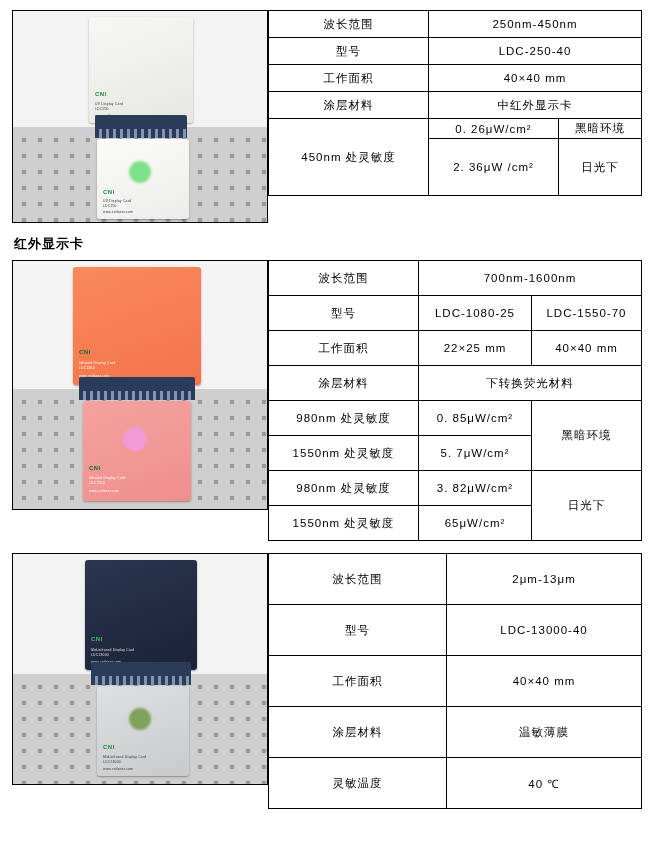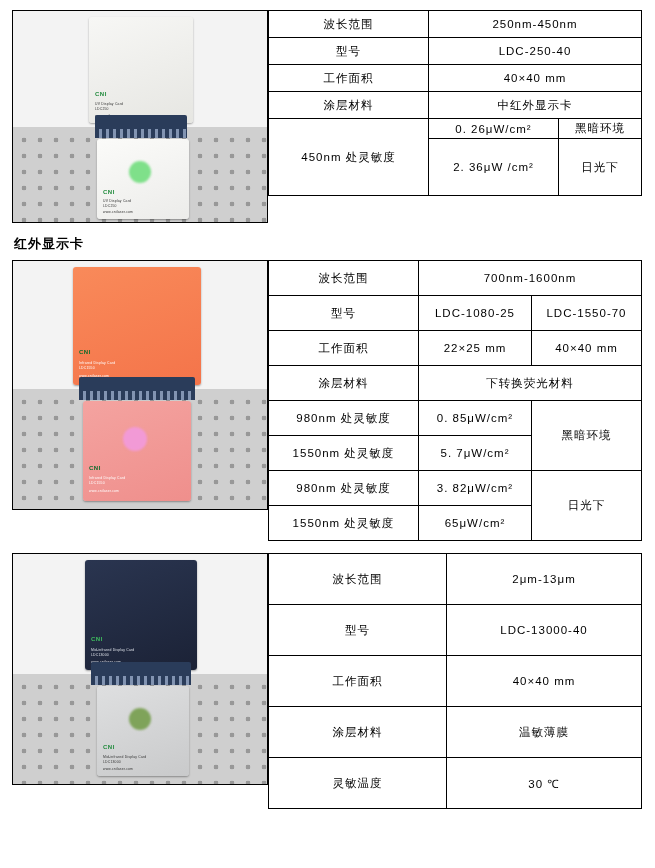--- a/index.html
+++ b/index.html
@@ -327,20 +327,20 @@
           <tr>
             <td style="height:46px;">工作面积</td>
             <td>40×40 mm</td>
           </tr>
           <tr>
             <td style="height:46px;">涂层材料</td>
             <td>温敏薄膜</td>
           </tr>
           <tr>
             <td style="height:46px;">灵敏温度</td>
-            <td>30 ℃</td>
+            <td>40 ℃</td>
           </tr>
         </tbody>
       </table>
     </div>
   </div>
 
 </div>
 
 </body></html>

